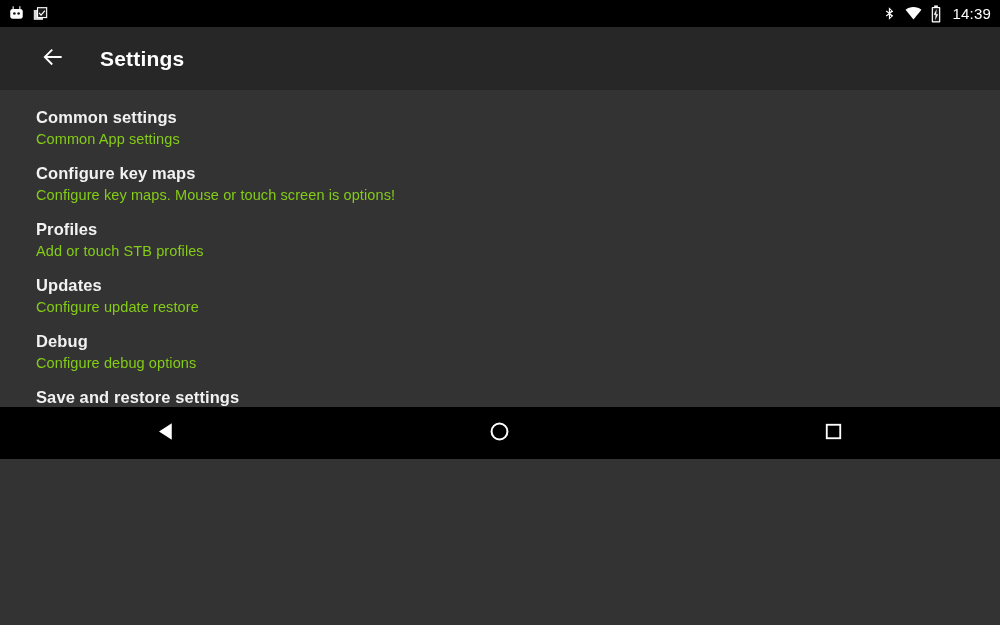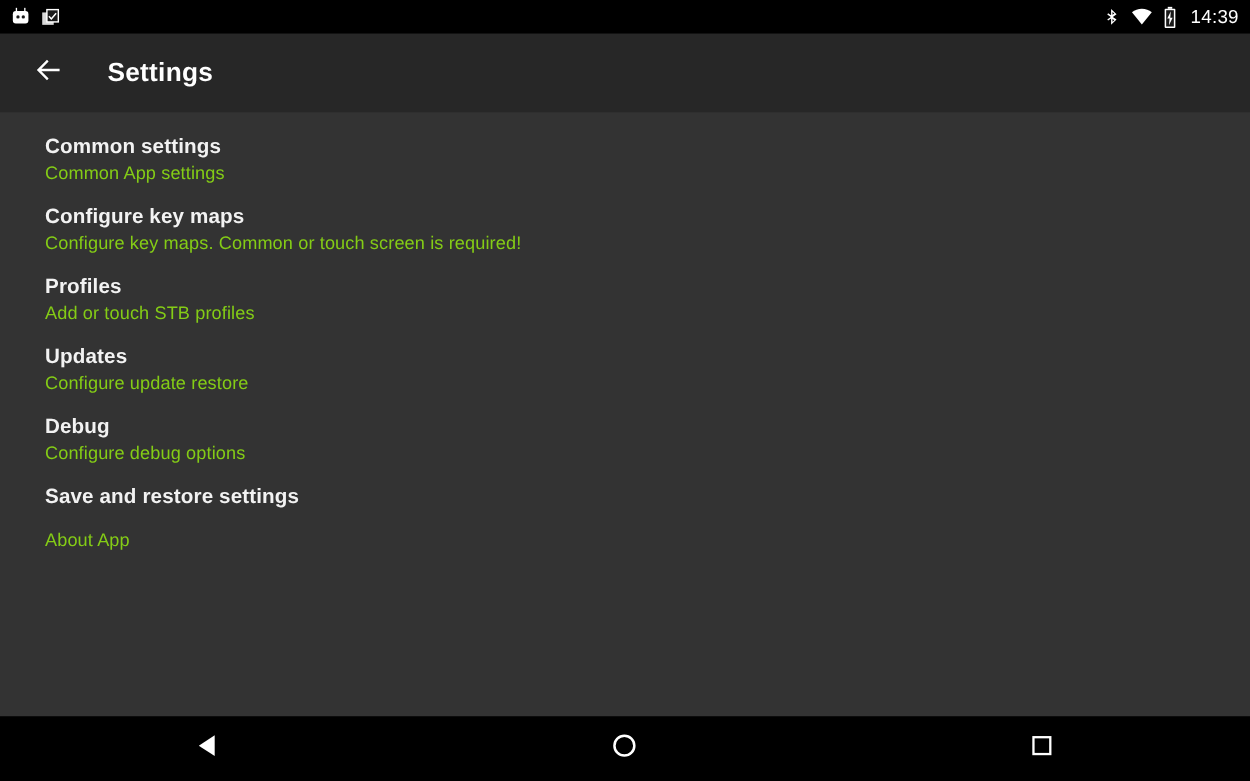--- a/index.html
+++ b/index.html
@@ -10,21 +10,21 @@
     width: 1000px;
     height: 625px;
     background: #333333;
     font-family: "Liberation Sans", sans-serif;
     overflow: hidden;
     -webkit-font-smoothing: antialiased;
   }
   .screen {
     position: relative;
     width: 1000px;
-    height: 625px;
+    height: 459px;
     background: #333333;
     display: flex;
     flex-direction: column;
   }
 
   
   .status-bar {
     height: 27px;
     background: #000000;
     display: flex;
@@ -57,21 +57,21 @@
     font-family: "Liberation Sans", sans-serif;
   }
 
   
   .toolbar {
     height: 63px;
     background: #272727;
     display: flex;
     align-items: center;
     flex: 0 0 auto;
-    padding-left: 22px;
+    padding-left: 36px;
     box-sizing: border-box;
   }
   .back-btn {
     width: 34px;
     height: 34px;
     display: flex;
     align-items: center;
     justify-content: center;
     cursor: pointer;
     flex: 0 0 auto;
@@ -198,21 +198,21 @@
   <div class="content">
     <div class="pref-list">
 
       <div class="pref-item">
         <div class="pref-title">Common settings</div>
         <div class="pref-summary">Common App settings</div>
       </div>
 
       <div class="pref-item">
         <div class="pref-title">Configure key maps</div>
-        <div class="pref-summary">Configure key maps. Common or touch screen is required!</div>
+        <div class="pref-summary">Configure key maps. Mouse or touch screen is options!</div>
       </div>
 
       <div class="pref-item">
         <div class="pref-title">Profiles</div>
         <div class="pref-summary">Add or touch STB profiles</div>
       </div>
 
       <div class="pref-item">
         <div class="pref-title">Updates</div>
         <div class="pref-summary">Configure update restore</div>

